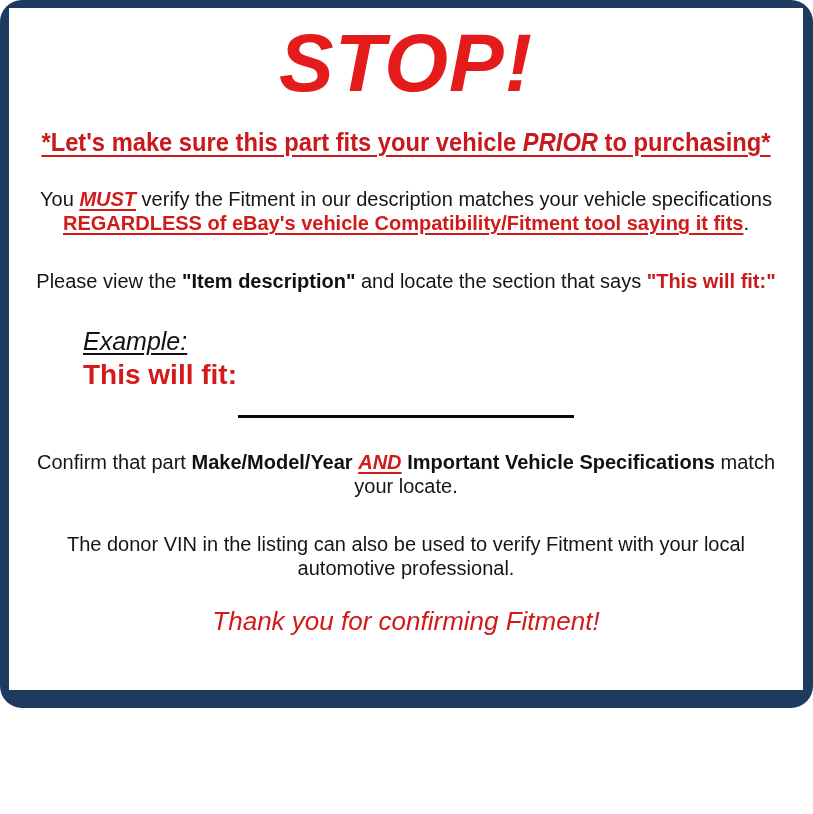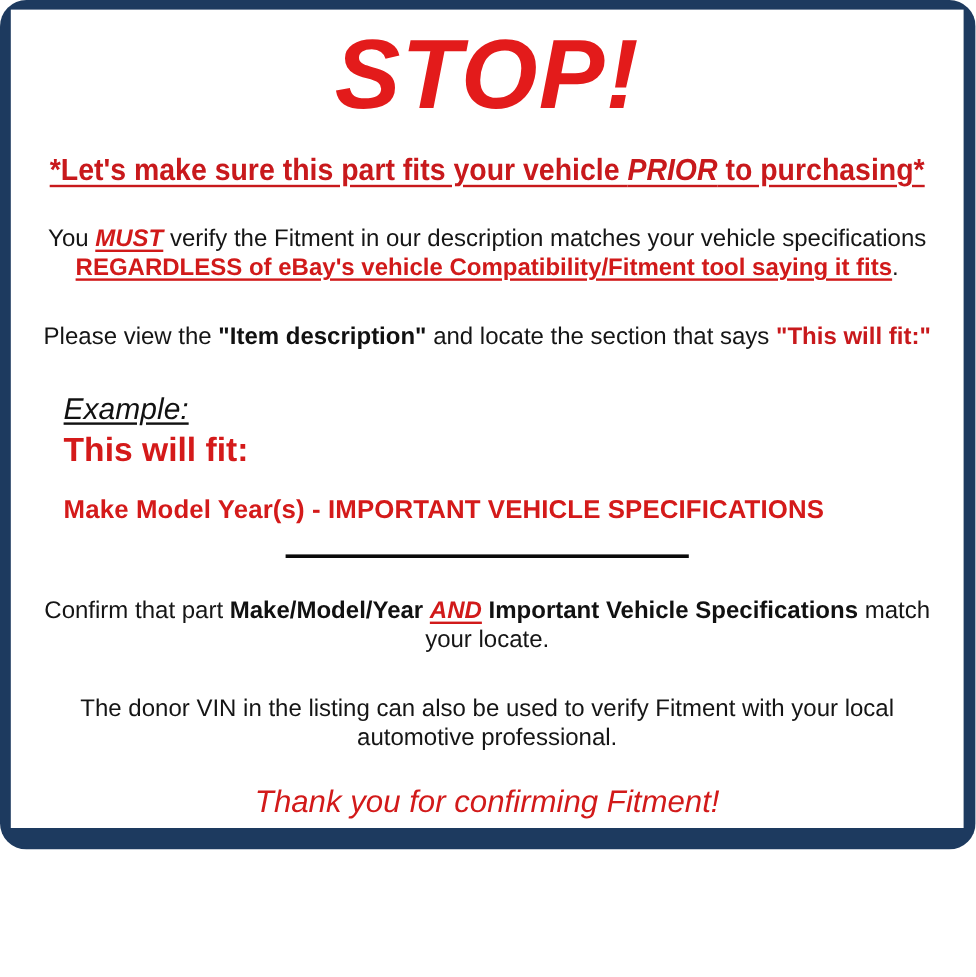--- a/index.html
+++ b/index.html
@@ -79,21 +79,21 @@
     font-weight: bold;
     text-decoration: underline;
     text-underline-offset: 3px;
   }
   .blk-bold { font-weight: bold; color: #111111; }
   .red-bold { color: #c8191c; font-weight: bold; }
 
   
   .example-block {
     margin-top: 34px;
-    padding-left: 44px;
+    padding-left: 74px;
     text-align: left;
   }
   .example-label {
     font-size: 25px;
     font-style: italic;
     color: #111111;
     text-decoration: underline;
     text-underline-offset: 3px;
     display: inline-block;
   }
@@ -144,21 +144,20 @@
 
     <div class="tagline"><span>*Let's make sure this part fits your vehicle </span><span class="ital">PRIOR</span><span> to purchasing*</span></div>
 
     <div class="para p-must"><span>You </span><span class="em-red-ul">MUST</span><span> verify the Fitment in our description matches your vehicle specifications </span><span class="red-bold-ul">REGARDLESS of eBay's vehicle Compatibility/Fitment tool saying it fits</span><span>.</span></div>
 
     <div class="para p-view"><span>Please view the </span><span class="blk-bold">"Item description"</span><span> and locate the section that says </span><span class="red-bold">"This will fit:"</span></div>
 
     <div class="example-block">
       <div><span class="example-label">Example:</span></div>
       <div class="example-fit">This will fit:</div>
-      <div class="example-spec">Make Model Year(s) - IMPORTANT VEHICLE SPECIFICATIONS</div>
     </div>
 
     <div class="rule-wrap">
       <div class="rule"></div>
     </div>
 
     <div class="para p-confirm"><span>Confirm that part </span><span class="blk-bold">Make/Model/Year</span><span> </span><span class="em-red-ul">AND</span><span> </span><span class="blk-bold">Important Vehicle Specifications</span><span> match your locate.</span></div>
 
     <div class="para p-vin">The donor VIN in the listing can also be used to verify Fitment with your local automotive professional.</div>
 

